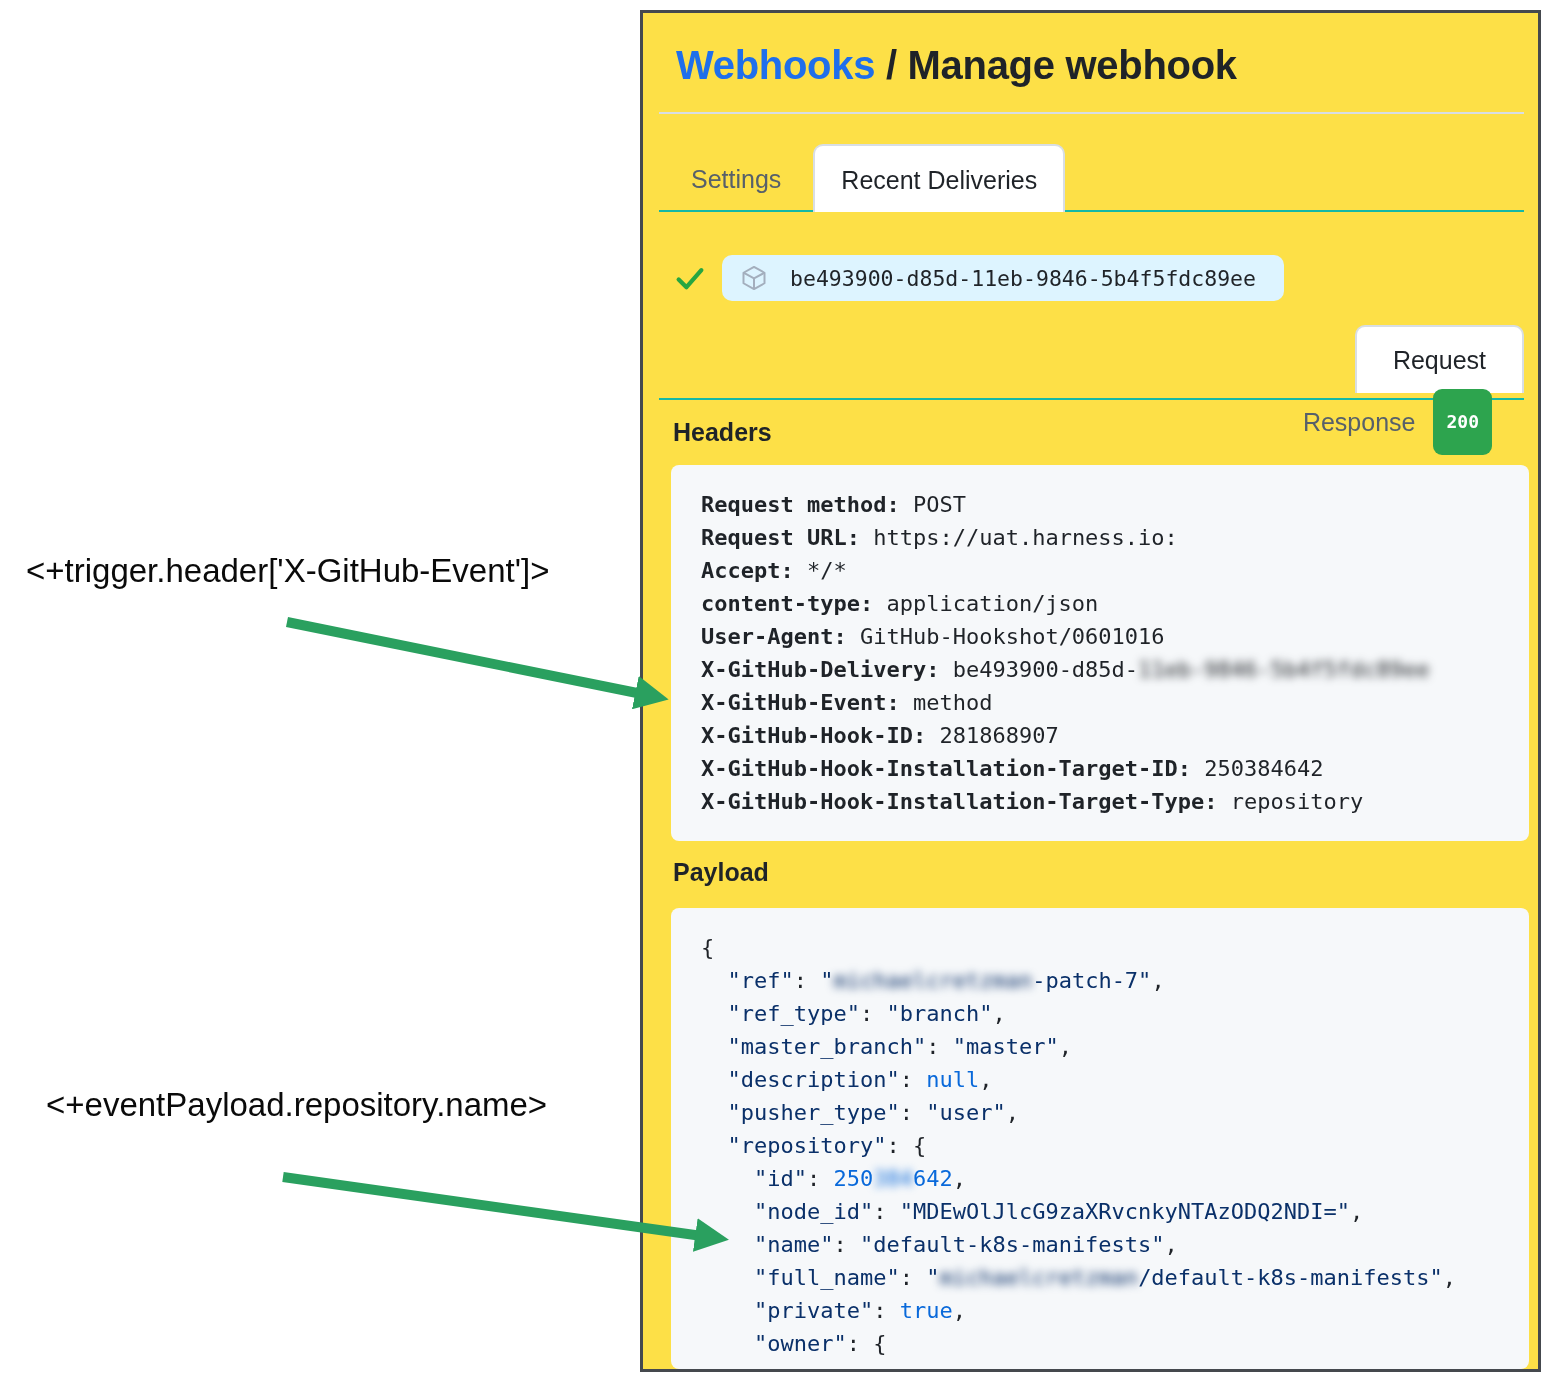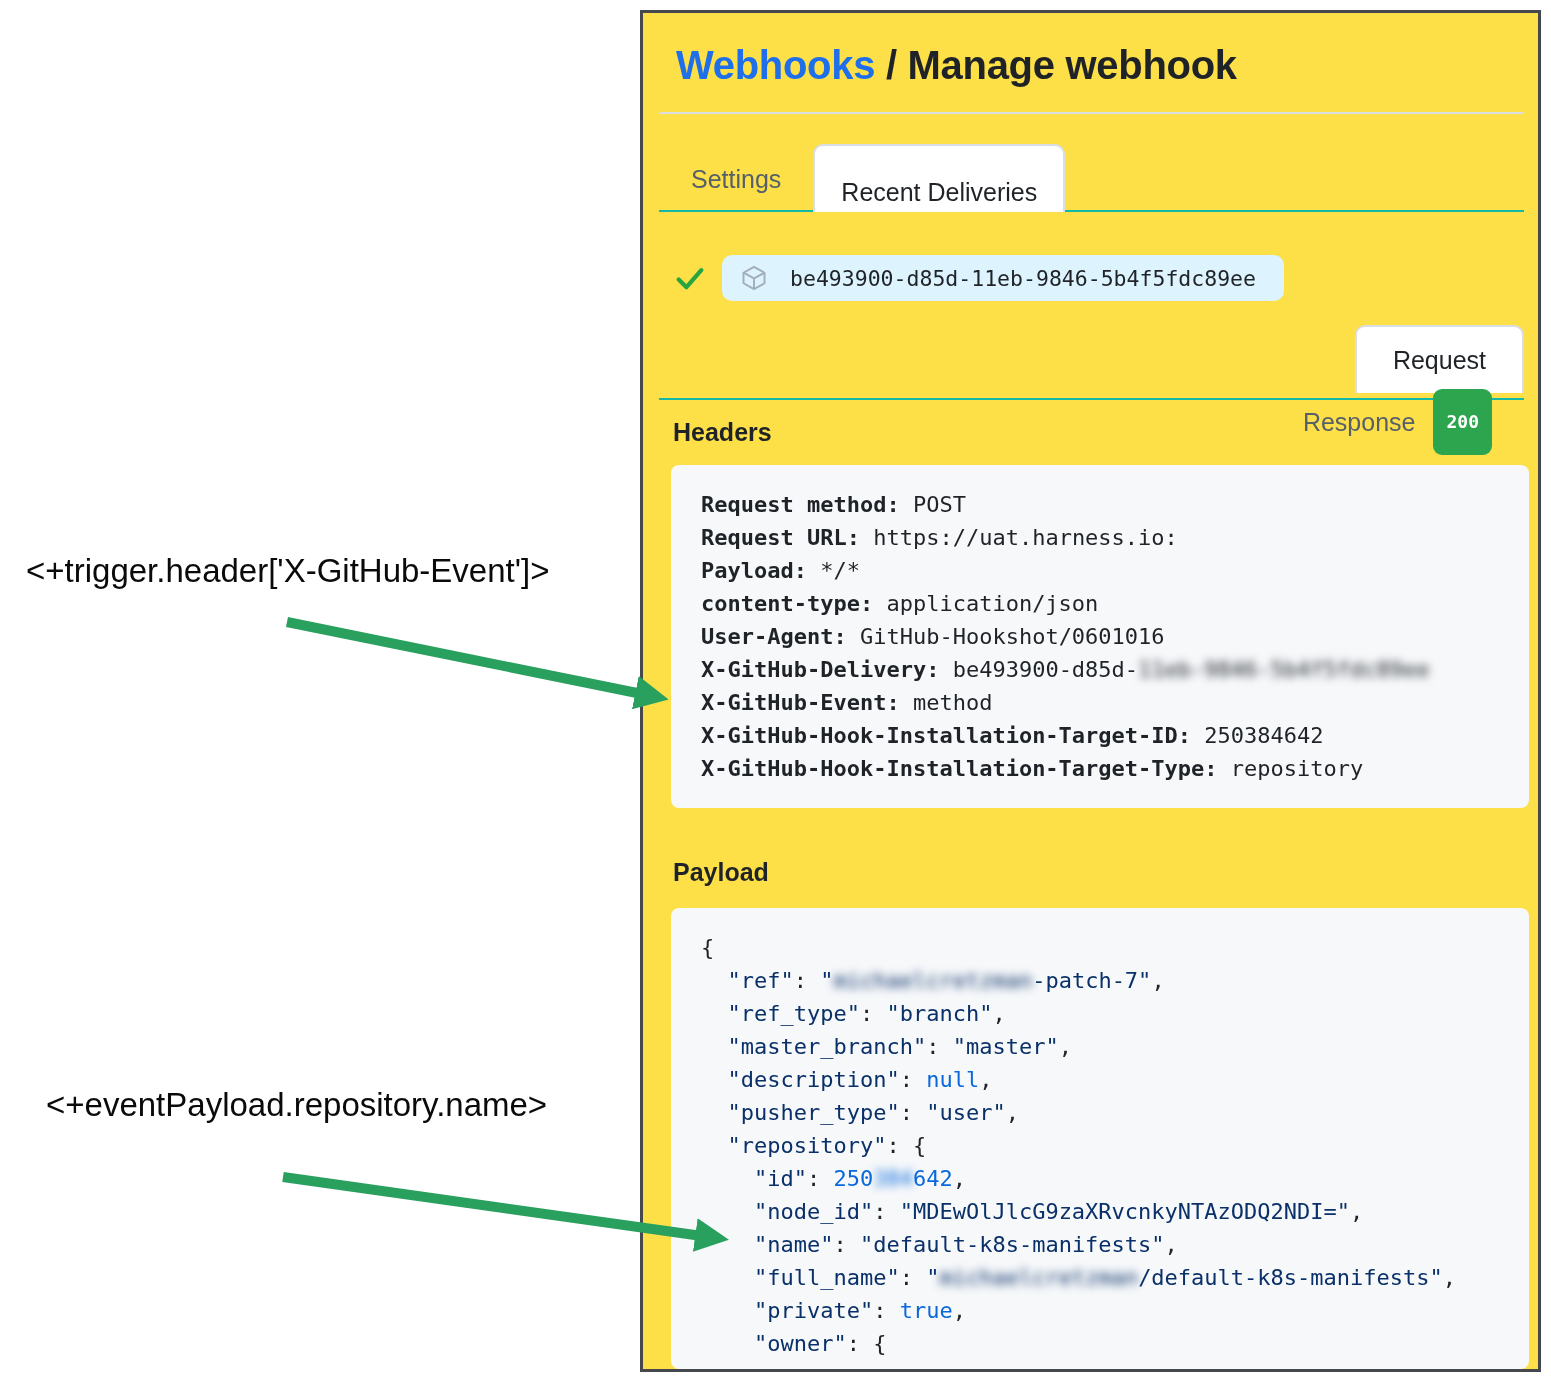--- a/index.html
+++ b/index.html
@@ -34,21 +34,21 @@
   .divider { position:absolute; left:16px; right:14px; top:99px; border-bottom:2px solid #d8dee4; }
 
   .tabnav { position:absolute; left:16px; right:14px; display:flex; align-items:flex-end; border-bottom:2px solid #14b8a6; }
   .tabnav1 { top:130px; height:69px; }
   .tabnav2 { top:312px; height:75px;flex-direction:column; }
   .tab { font-size:25px; color:#57606a; white-space:nowrap; cursor:pointer; }
   .tab.plain { padding:0 32px; height:62px; line-height:62px; }
   .tab.active {
     background:#fff; border:2px solid #d8dee4; border-bottom:none;
     border-radius:10px 10px 0 0; color:#1f2328; margin-bottom:-2px;
-    padding:13px 26px; height:68px; line-height:66px;
+    padding:1px 26px; height:68px; line-height:66px;
   }
   .tabnav2 .tab.active { padding:0 36px; }
   .tab.resp { display:flex; align-items:center; gap:18px; height:62px; }
   .badge {
     display:inline-block; background:#2da44e; color:#ffffff;
     font-family:"DejaVu Sans Mono", monospace; font-size:18px; font-weight:bold;
     padding:24px 13px; border-radius:9px; line-height:1;
   }
 
   .delivery-row { position:absolute; left:30px; top:242px; display:flex; align-items:center; gap:15px; }
@@ -127,25 +127,26 @@
       <div class="tab plain resp">
         <span>Response</span>
         <span class="badge">200</span>
       </div>
     </div>
 
     <div class="sec-title h-headers">Headers</div>
     <div class="codebox headers-box">
         <div class="code-line"><span class="hkey">Request method:</span><span class="hval"> POST</span></div>
         <div class="code-line"><span class="hkey">Request URL:</span><span class="hval"> https://uat.harness.io:</span></div>
-        <div class="code-line"><span class="hkey">Payload:</span><span class="hval"> */*</span></div>
+        <div class="code-line"><span class="hkey">Accept:</span><span class="hval"> */*</span></div>
         <div class="code-line"><span class="hkey">content-type:</span><span class="hval"> application/json</span></div>
         <div class="code-line"><span class="hkey">User-Agent:</span><span class="hval"> GitHub-Hookshot/0601016</span></div>
         <div class="code-line"><span class="hkey">X-GitHub-Delivery:</span><span class="hval"> be493900-d85d-</span><span class="hval blur">11eb-9846-5b4f5fdc89ee</span></div>
         <div class="code-line"><span class="hkey">X-GitHub-Event:</span><span class="hval"> method</span></div>
+        <div class="code-line"><span class="hkey">X-GitHub-Hook-ID:</span><span class="hval"> 281868907</span></div>
         <div class="code-line"><span class="hkey">X-GitHub-Hook-Installation-Target-ID:</span><span class="hval"> 250384642</span></div>
         <div class="code-line"><span class="hkey">X-GitHub-Hook-Installation-Target-Type:</span><span class="hval"> repository</span></div>
       </div>
 
     <div class="sec-title h-payload">Payload</div>
     <div class="codebox payload-box">
         <div class="code-line"><span class="pun">{</span></div>
         <div class="code-line"><span class="str">  "ref"</span><span class="pun">: </span><span class="str">"</span><span class="str blur">michaelcretzman</span><span class="str">-patch-7"</span><span class="pun">,</span></div>
         <div class="code-line"><span class="str">  "ref_type"</span><span class="pun">: </span><span class="str">"branch"</span><span class="pun">,</span></div>
         <div class="code-line"><span class="str">  "master_branch"</span><span class="pun">: </span><span class="str">"master"</span><span class="pun">,</span></div>

